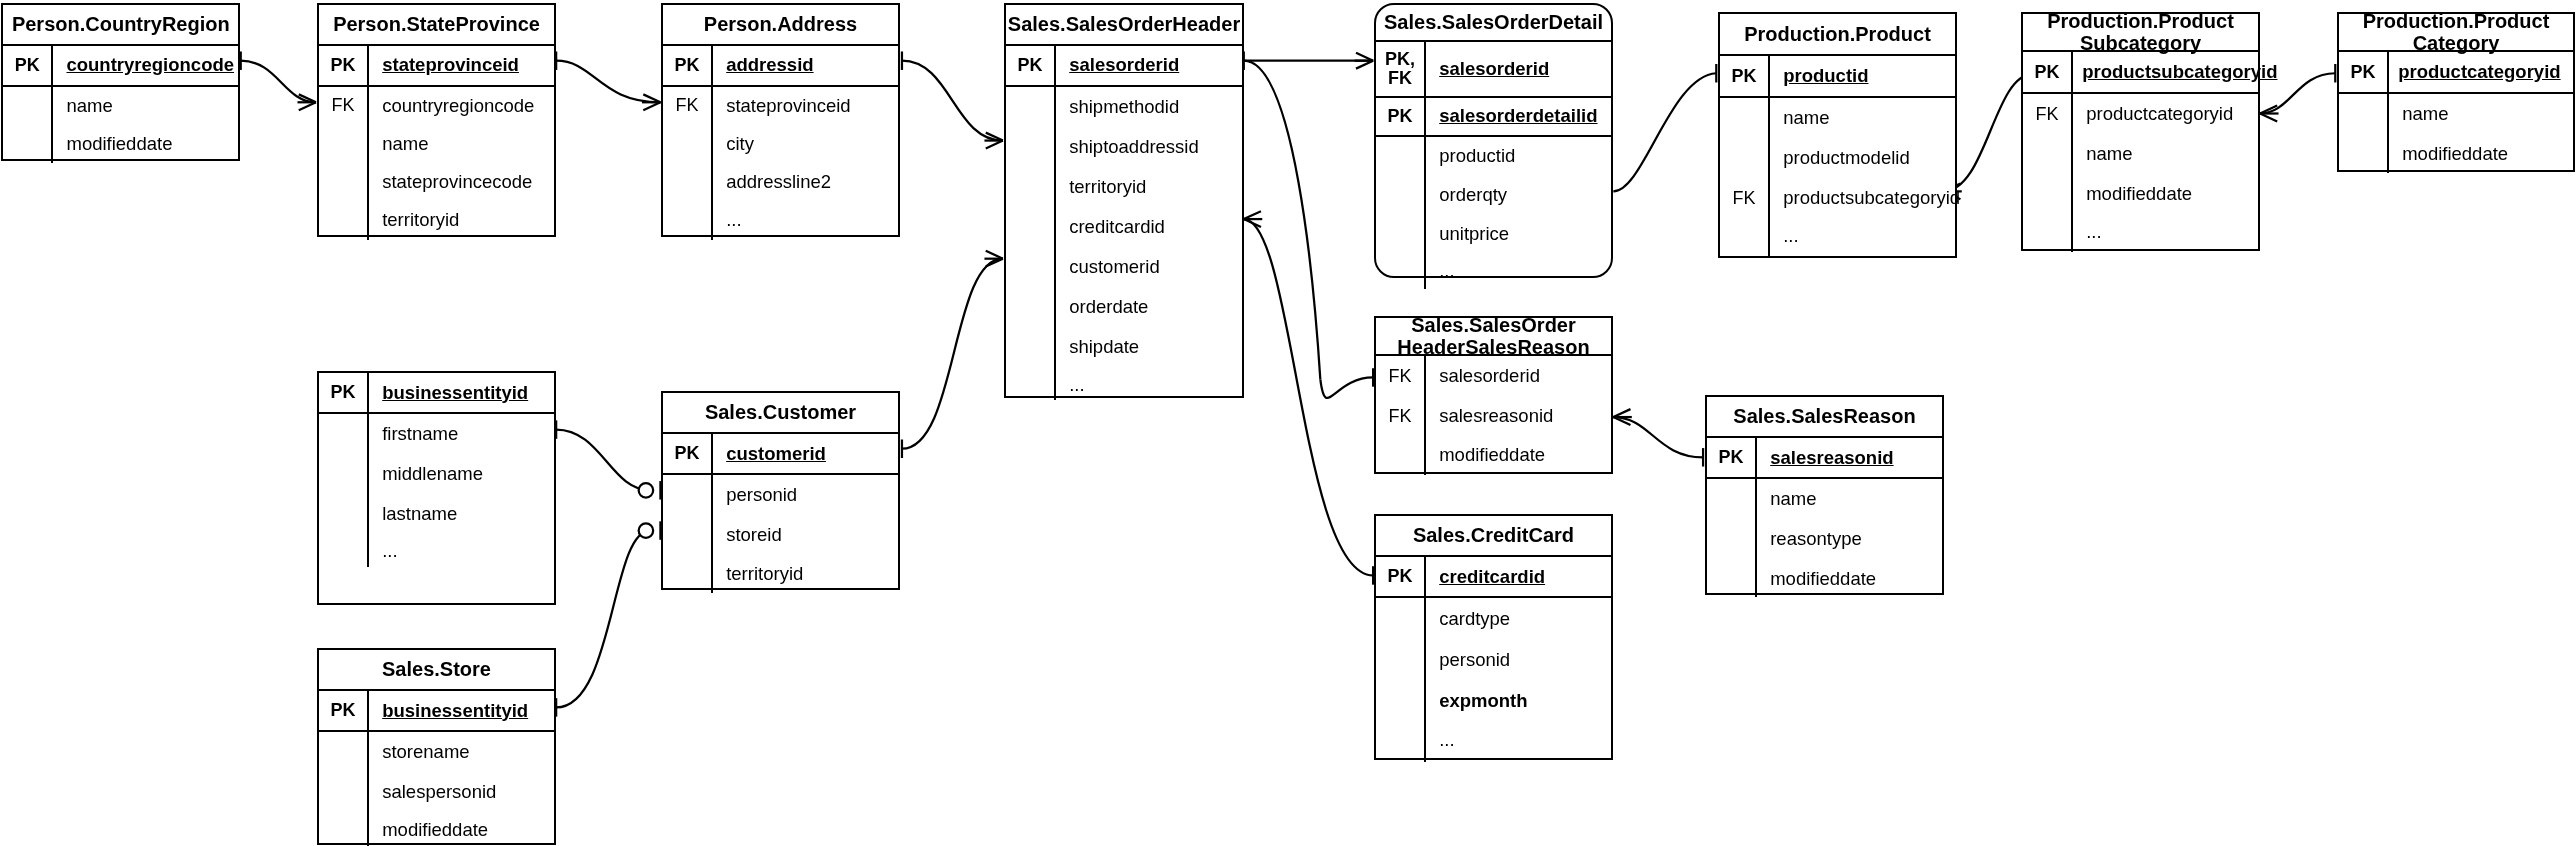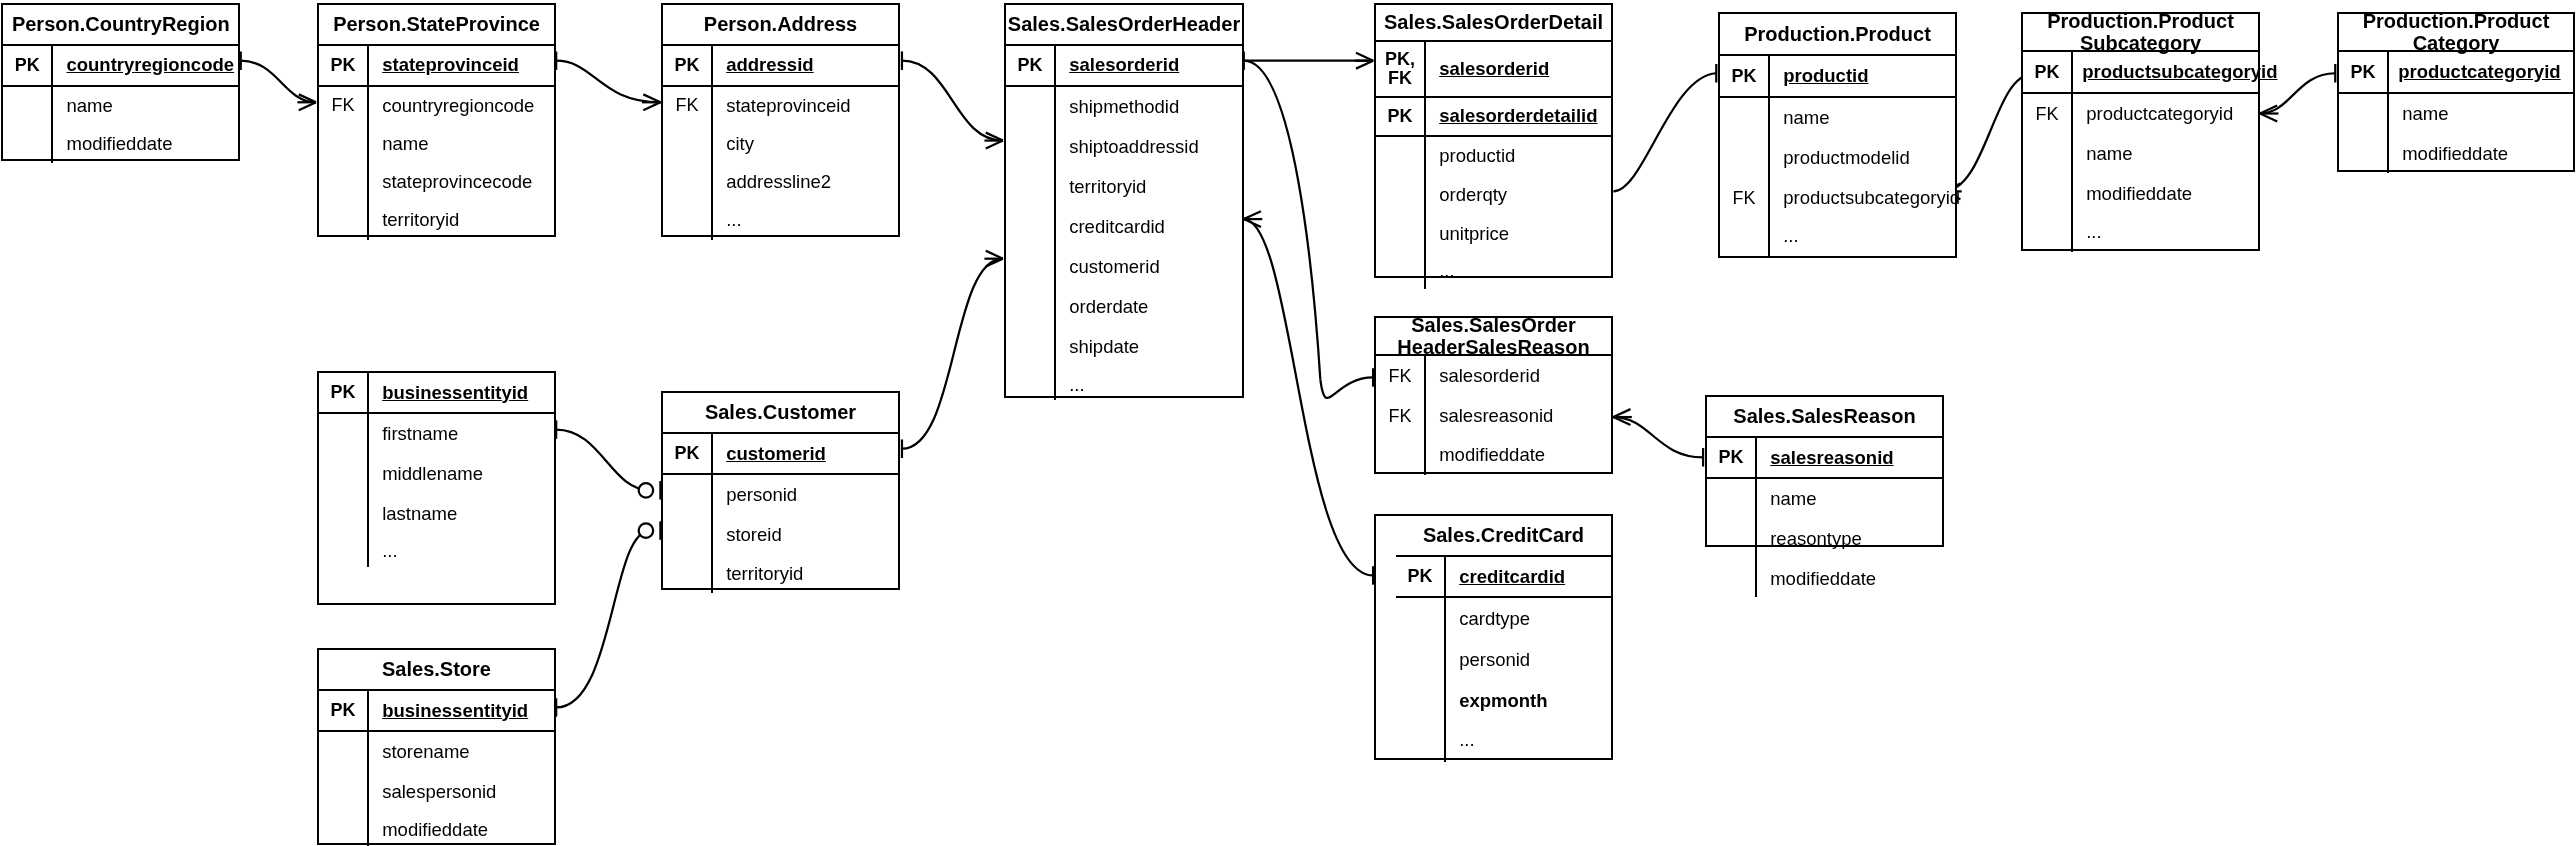--- a/index.html
+++ b/index.html
@@ -217,21 +217,21 @@
         <div class="field" style="height:40px;">territoryid</div>
         <div class="field" style="height:40px;">creditcardid</div>
         <div class="field" style="height:40px;">customerid</div>
         <div class="field" style="height:40px;">orderdate</div>
         <div class="field" style="height:40px;">shipdate</div>
         <div class="field" style="height:36px;">...</div>
       </div>
     </div>
   </div>
 
-  <div class="entity" style="left:1374px;top:2.6px;width:239px;height:275px;">
+  <div class="entity" style="left:1374px;top:2.6px;width:239px;height:275px;border-radius:20px;">
     <div class="ent-title" style="height:37px;">Sales.SalesOrderDetail</div>
     <div class="sec">
       <div class="row" style="height:54px;">
         <div class="keycol" style="width:48px;white-space:pre-line;">PK,
 FK</div>
         <div class="namecol pkname">salesorderid</div>
       </div>
     </div>
     <div class="sec">
       <div class="row" style="height:37px;">
@@ -387,39 +387,39 @@
         <div class="fkcell" style="height:38px;"></div>
       </div>
       <div class="fields">
         <div class="field" style="height:40px;">salesorderid</div>
         <div class="field" style="height:40px;">salesreasonid</div>
         <div class="field" style="height:38px;">modifieddate</div>
       </div>
     </div>
   </div>
 
-  <div class="entity" style="left:1705px;top:395px;width:239px;height:152px;">
+  <div class="entity" style="left:1705px;top:395px;width:239px;height:200px;">
     <div class="ent-title" style="height:41px;">Sales.SalesReason</div>
     <div class="sec">
       <div class="row" style="height:39px;">
         <div class="keycol" style="width:48px;">PK</div>
         <div class="namecol pkname">salesreasonid</div>
       </div>
     </div>
     <div class="sec last bodyrows" style="height:118px;">
       <div class="keycol" style="width:48px;"></div>
       <div class="fields">
         <div class="field" style="height:40px;">name</div>
         <div class="field" style="height:40px;">reasontype</div>
         <div class="field" style="height:39px;">modifieddate</div>
       </div>
     </div>
   </div>
 
-  <div class="entity" style="left:1374px;top:514px;width:239px;height:246px;padding-left:20px;">
+  <div class="entity" style="left:1374px;top:514px;width:239px;height:246px;">
     <div class="ent-title" style="height:41px;">Sales.CreditCard</div>
     <div class="sec">
       <div class="row" style="height:39px;">
         <div class="keycol" style="width:48px;">PK</div>
         <div class="namecol pkname">creditcardid</div>
       </div>
     </div>
     <div class="sec last bodyrows" style="height:164px;">
       <div class="keycol" style="width:48px;"></div>
       <div class="fields">

